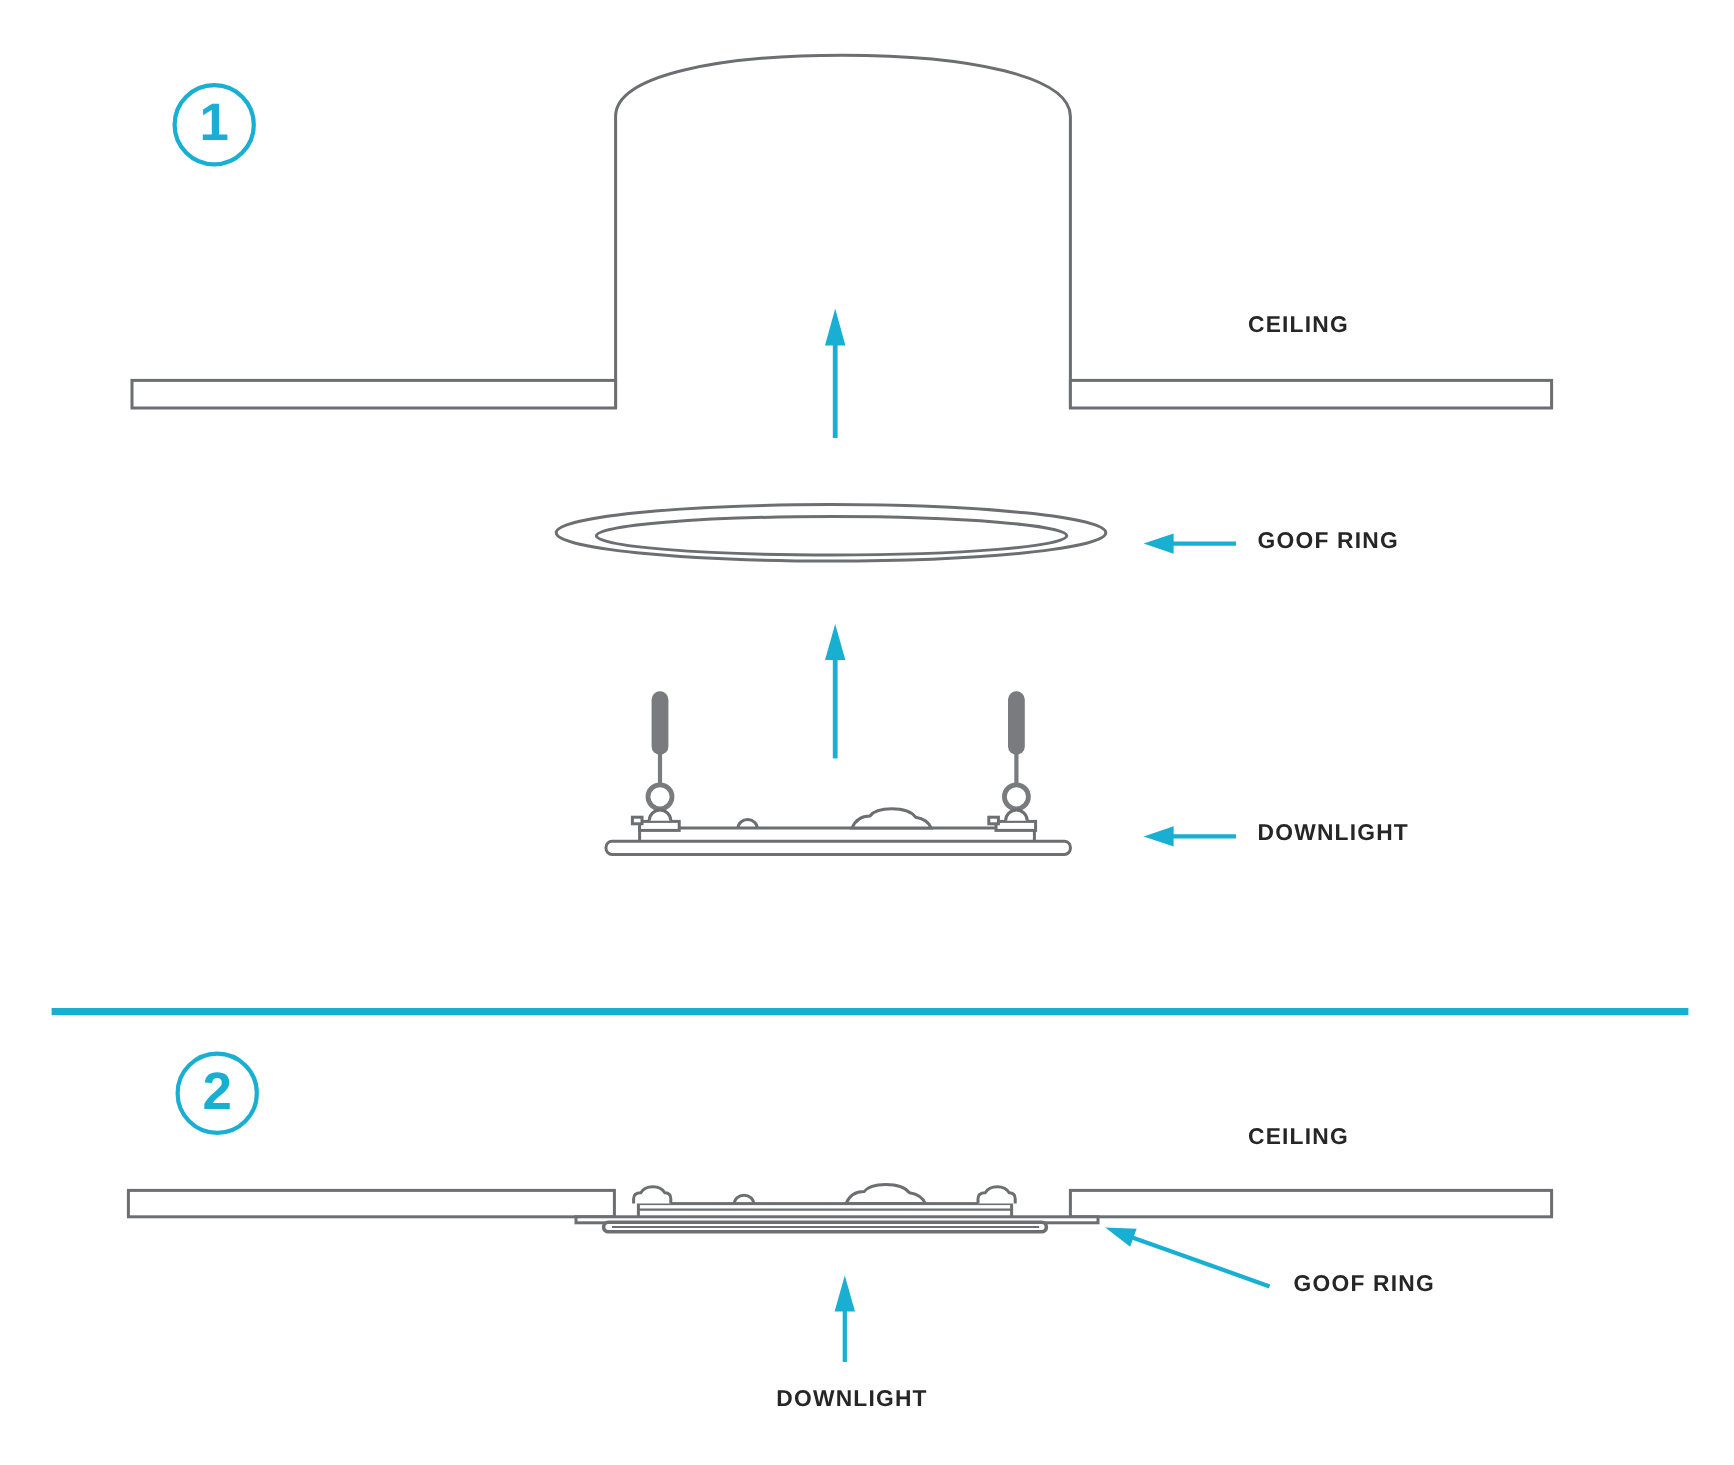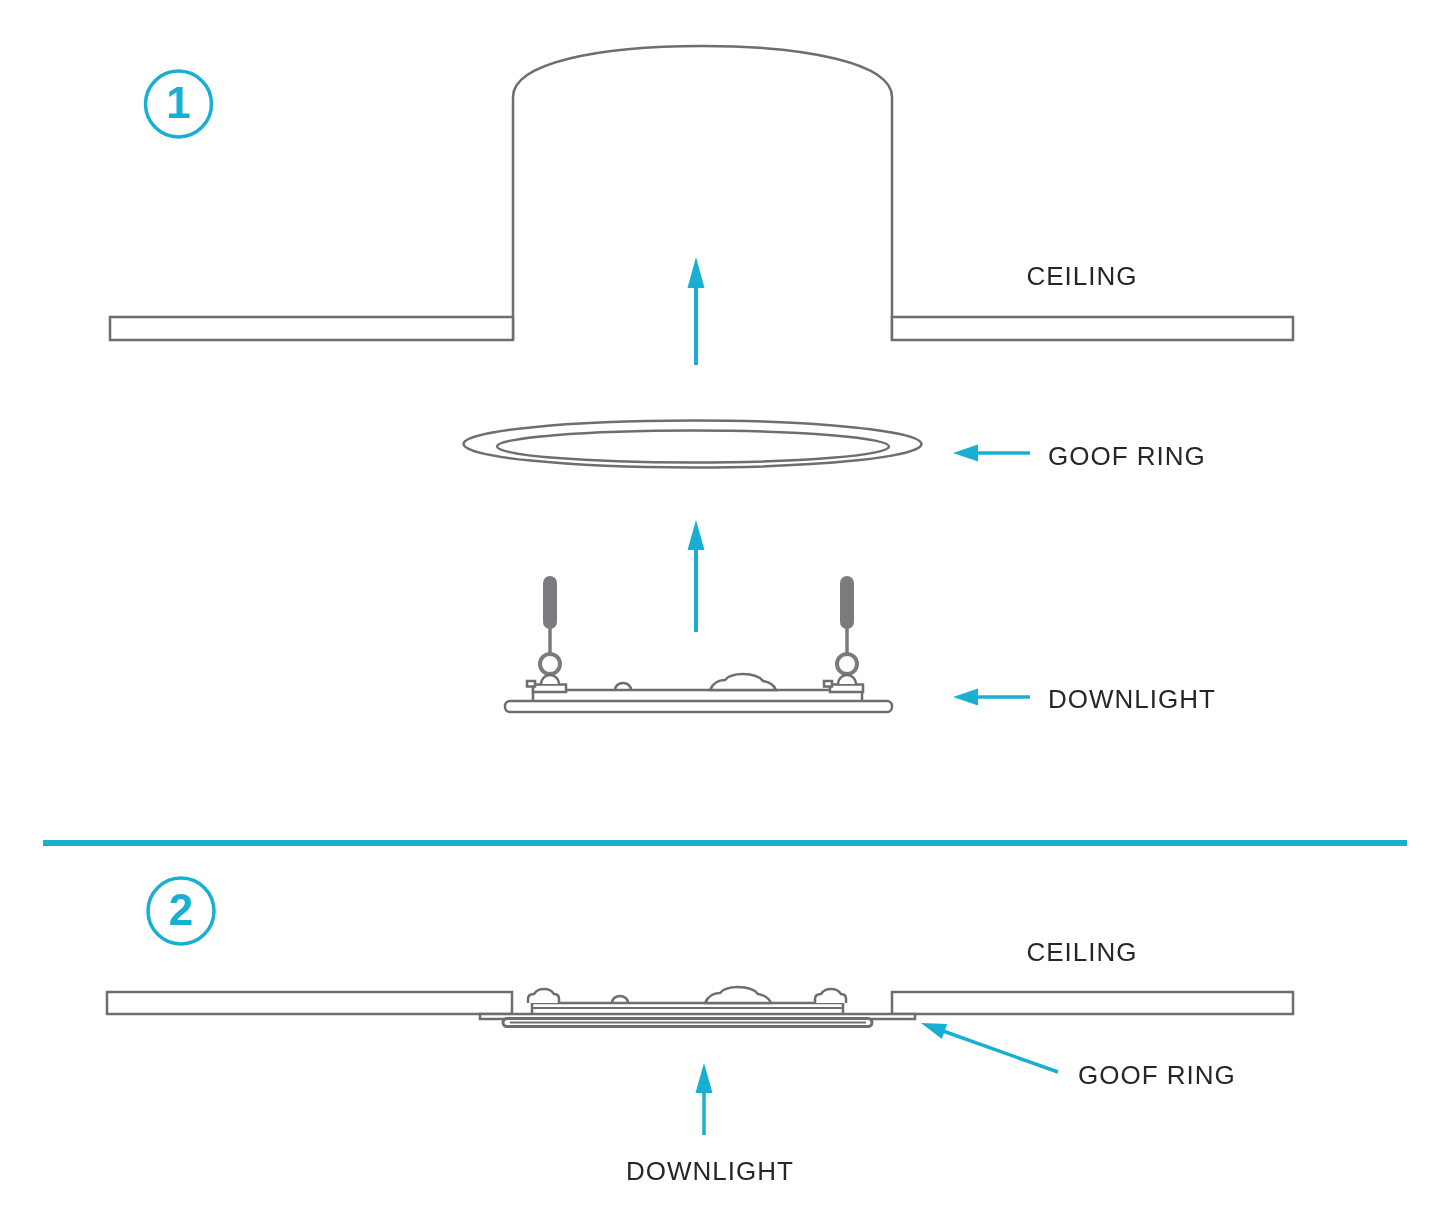--- a/index.html
+++ b/index.html
@@ -18,22 +18,22 @@
   .ln{fill:none;stroke:var(--line);stroke-width:2.5;}
   .lnw{fill:#fff;stroke:var(--line);stroke-width:2.5;}
   .lnw3{fill:#fff;stroke:var(--line);stroke-width:3;}
   .thin{fill:none;stroke:var(--line);stroke-width:1.8;}
   .clip{fill:var(--clip_fill);stroke:none;}
   .cliplin{fill:none;stroke:var(--clip_fill);}
   .acc-line{fill:none;stroke:var(--accent);}
   .acc-fill{fill:var(--accent);stroke:none;}
   .acc-ring{fill:none;stroke:var(--accent);stroke-width:3.5;}
   .lbl{
-    position:absolute;font-size:26px;letter-spacing:1px;color:var(--text);
-    white-space:nowrap;font-weight:400;
+    position:absolute;font-size:19px;letter-spacing:1px;color:var(--text);
+    white-space:nowrap;font-weight:700;
   }
   .lbl-center{text-align:center;}
   .badge-num{
     position:absolute;width:66px;height:66px;line-height:64px;text-align:center;
     font-size:44px;font-weight:bold;color:var(--accent);
   }
 </style>
 </head>
 <body>
 

